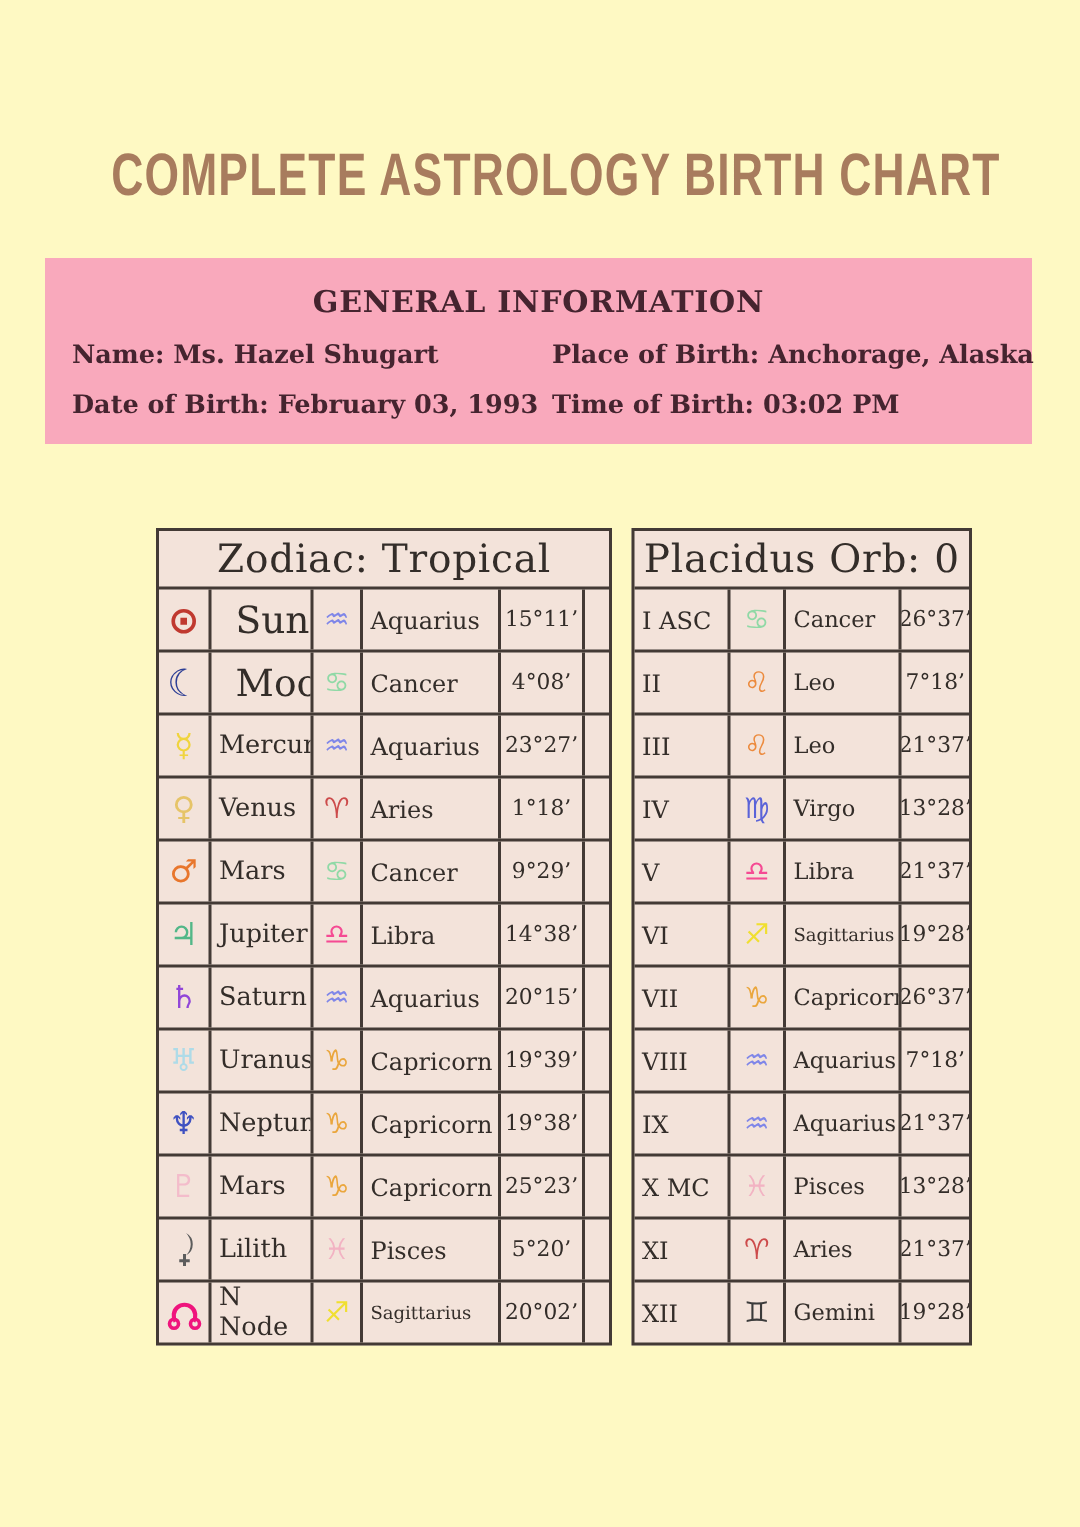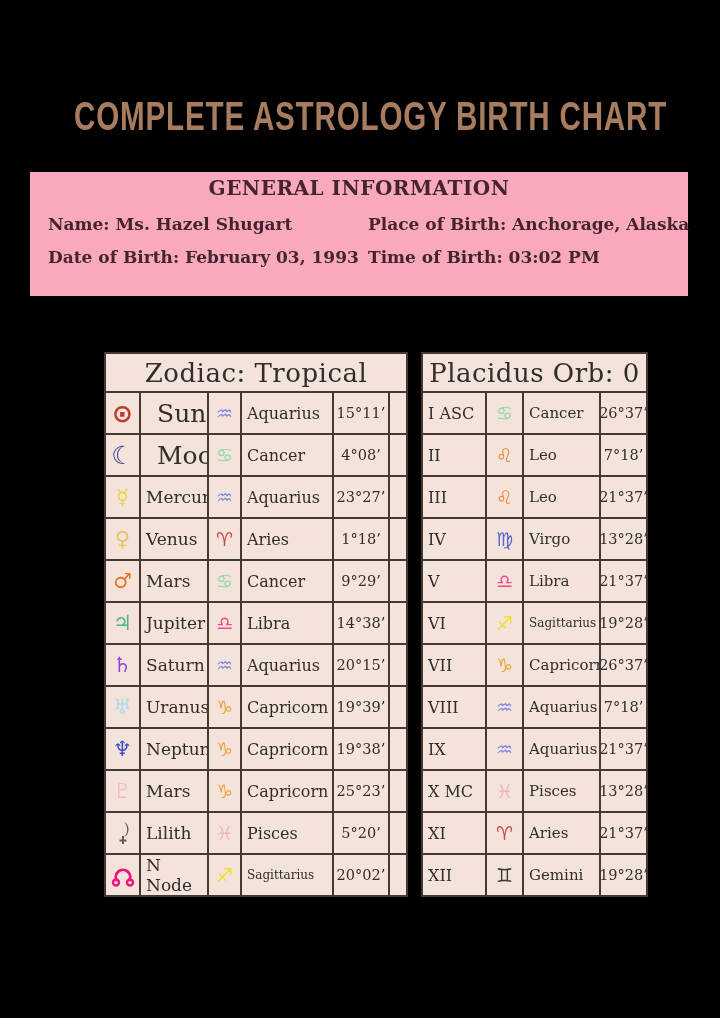--- a/index.html
+++ b/index.html
@@ -3,21 +3,21 @@
 <meta charset="utf-8">
 <style>
   html, body { margin:0; padding:0; }
   body {
     width:720px; height:1018px;
     background:#f5e8e0;
     font-family:"DejaVu Serif", serif;
     color:#332d29;
     overflow:hidden;
   }
-  .page { position:relative; width:720px; height:1018px; background:#000000; }
+  .page { position:relative; width:720px; height:1018px; background:#fef9c3; }
 
   
   .title-wrap { position:absolute; top:96px; left:0; width:720px; text-align:center; }
   .title {
     display:inline-block;
     font-family:"Liberation Sans", sans-serif;
     font-weight:bold;
     font-size:37px;
     letter-spacing:1px;
     color:#a87c5e;
@@ -28,21 +28,21 @@
 
   
   .info-box {
     position:absolute; left:30px; top:172px;
     width:658px; height:124px;
     background:#f9a9bc;
     color:#45242f;
   }
   .info-heading {
     text-align:center;
-    padding-top:4px;
+    padding-top:17px;
     font-size:20px;
     font-weight:bold;
     letter-spacing:0.5px;
   }
   .info-grid {
     display:grid;
     grid-template-columns:320px 1fr;
     padding:14px 18px 0 18px;
     row-gap:13px;
   }

